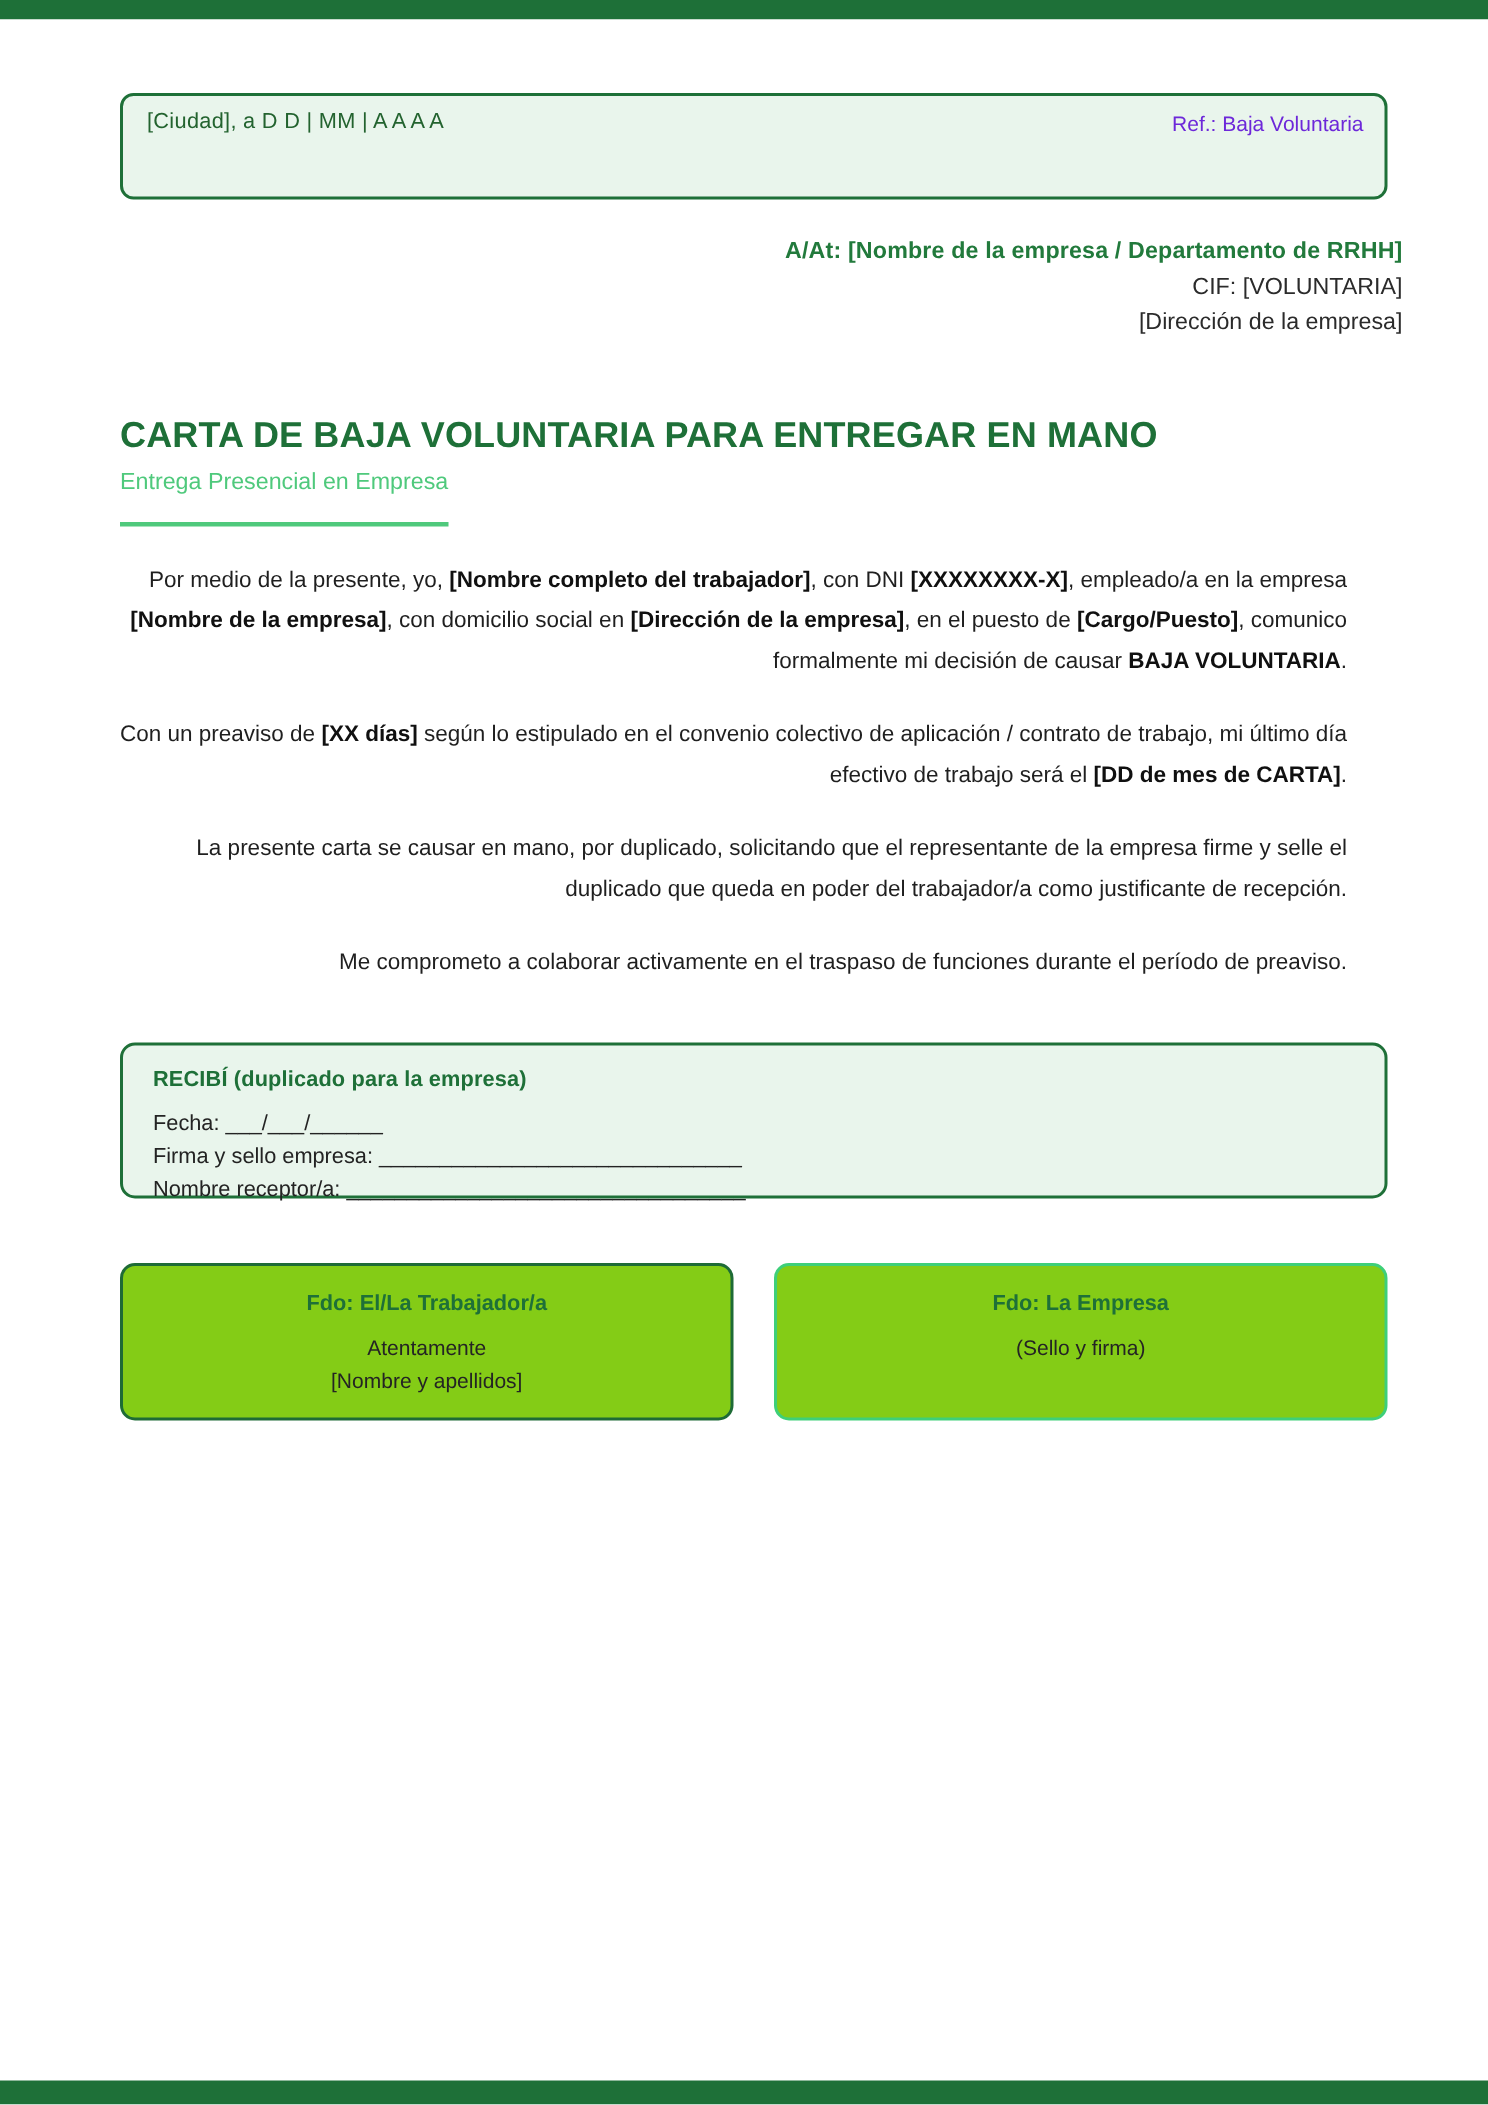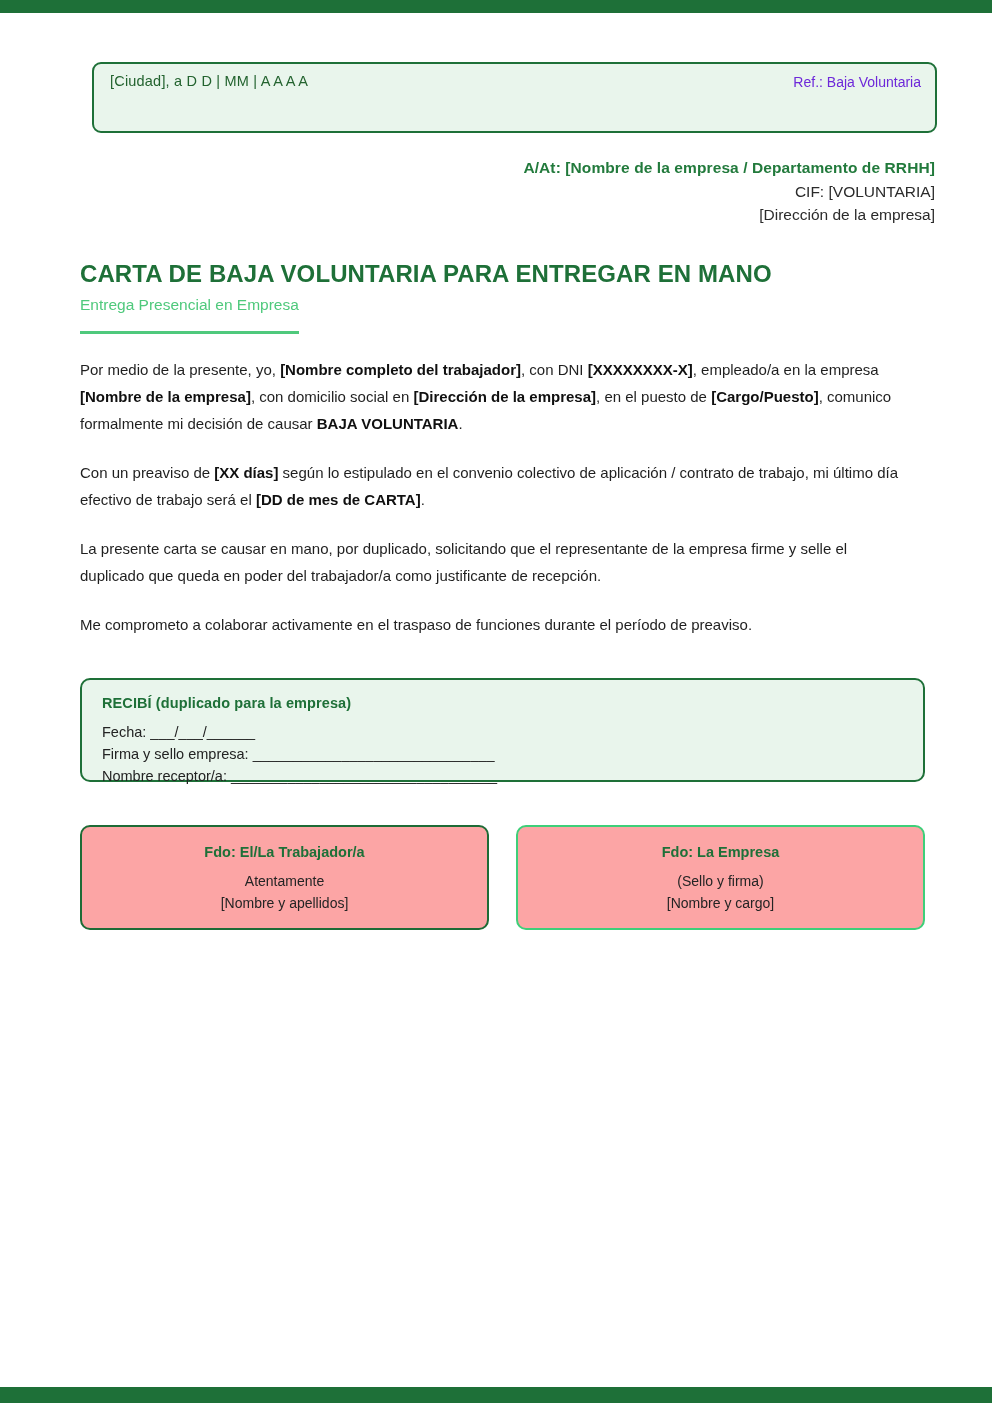--- a/index.html
+++ b/index.html
@@ -35,21 +35,21 @@
     height: 1374px;
     background: #ffffff;
     box-sizing: border-box;
     padding: 49px 57px 0 80px;
   }
 
   
   .meta-box {
     position: relative;
     box-sizing: border-box;
-    margin: 0 0 0 12px;
+    margin: 0 0 0 0;
     width: 845px;
     height: 71px;
     border: 2px solid #1e7038;
     border-radius: 9px;
     background: #e9f5ec;
     padding: 9px 14px 0 16px;
     display: flex;
     align-items: flex-start;
     justify-content: space-between;
   }
@@ -78,21 +78,21 @@
     color: #227a3c;
     letter-spacing: .1px;
   }
   .recipient .line {
     font-size: 15.5px;
     color: #2b2b2b;
   }
 
   
   .title {
-    margin-top: 34px;
+    margin-top: 51px;
     font-size: 24px;
     font-weight: bold;
     color: #1e7038;
     letter-spacing: .1px;
     line-height: 1.1;
   }
   .subtitle-wrap {
     margin-top: 9px;
     display: inline-block;
   }
@@ -108,21 +108,21 @@
     width: 100%;
   }
 
   
   .para {
     margin-top: 22px;
     width: 818px;
     font-size: 15px;
     color: #1f1f1f;
     line-height: 27px;
-    text-align: left;
+    text-align: right;
   }
   .para b { font-weight: bold; color: #101010; }
 
   
   .recibi-box {
     box-sizing: border-box;
     margin-top: 40px;
     width: 845px;
     height: 104px;
     border: 2px solid #1e7038;
@@ -149,21 +149,21 @@
     margin-top: 43px;
     width: 845px;
     display: flex;
     justify-content: space-between;
   }
   .sign-box {
     box-sizing: border-box;
     width: 409px;
     height: 105px;
     border-radius: 10px;
-    background: #fca5a5;
+    background: #84cc16;
     padding-top: 17px;
     text-align: center;
   }
   .sign-box.worker  { border: 2px solid #1e6b36; }
   .sign-box.company { border: 2px solid #3ecf79; }
   .sign-head {
     font-size: 14.5px;
     font-weight: bold;
     color: #1e7038;
     line-height: 1.2;
@@ -229,19 +229,18 @@
   
   <div class="sign-row">
     <div class="sign-box worker">
       <div class="sign-head">Fdo: El/La Trabajador/a</div>
       <div class="sign-line">Atentamente</div>
       <div class="sign-line">[Nombre y apellidos]</div>
     </div>
     <div class="sign-box company">
       <div class="sign-head">Fdo: La Empresa</div>
       <div class="sign-line">(Sello y firma)</div>
-      <div class="sign-line">[Nombre y cargo]</div>
     </div>
   </div>
 
 </div>
 
 <div class="page-bar bottom"></div>
 
 </body></html>

